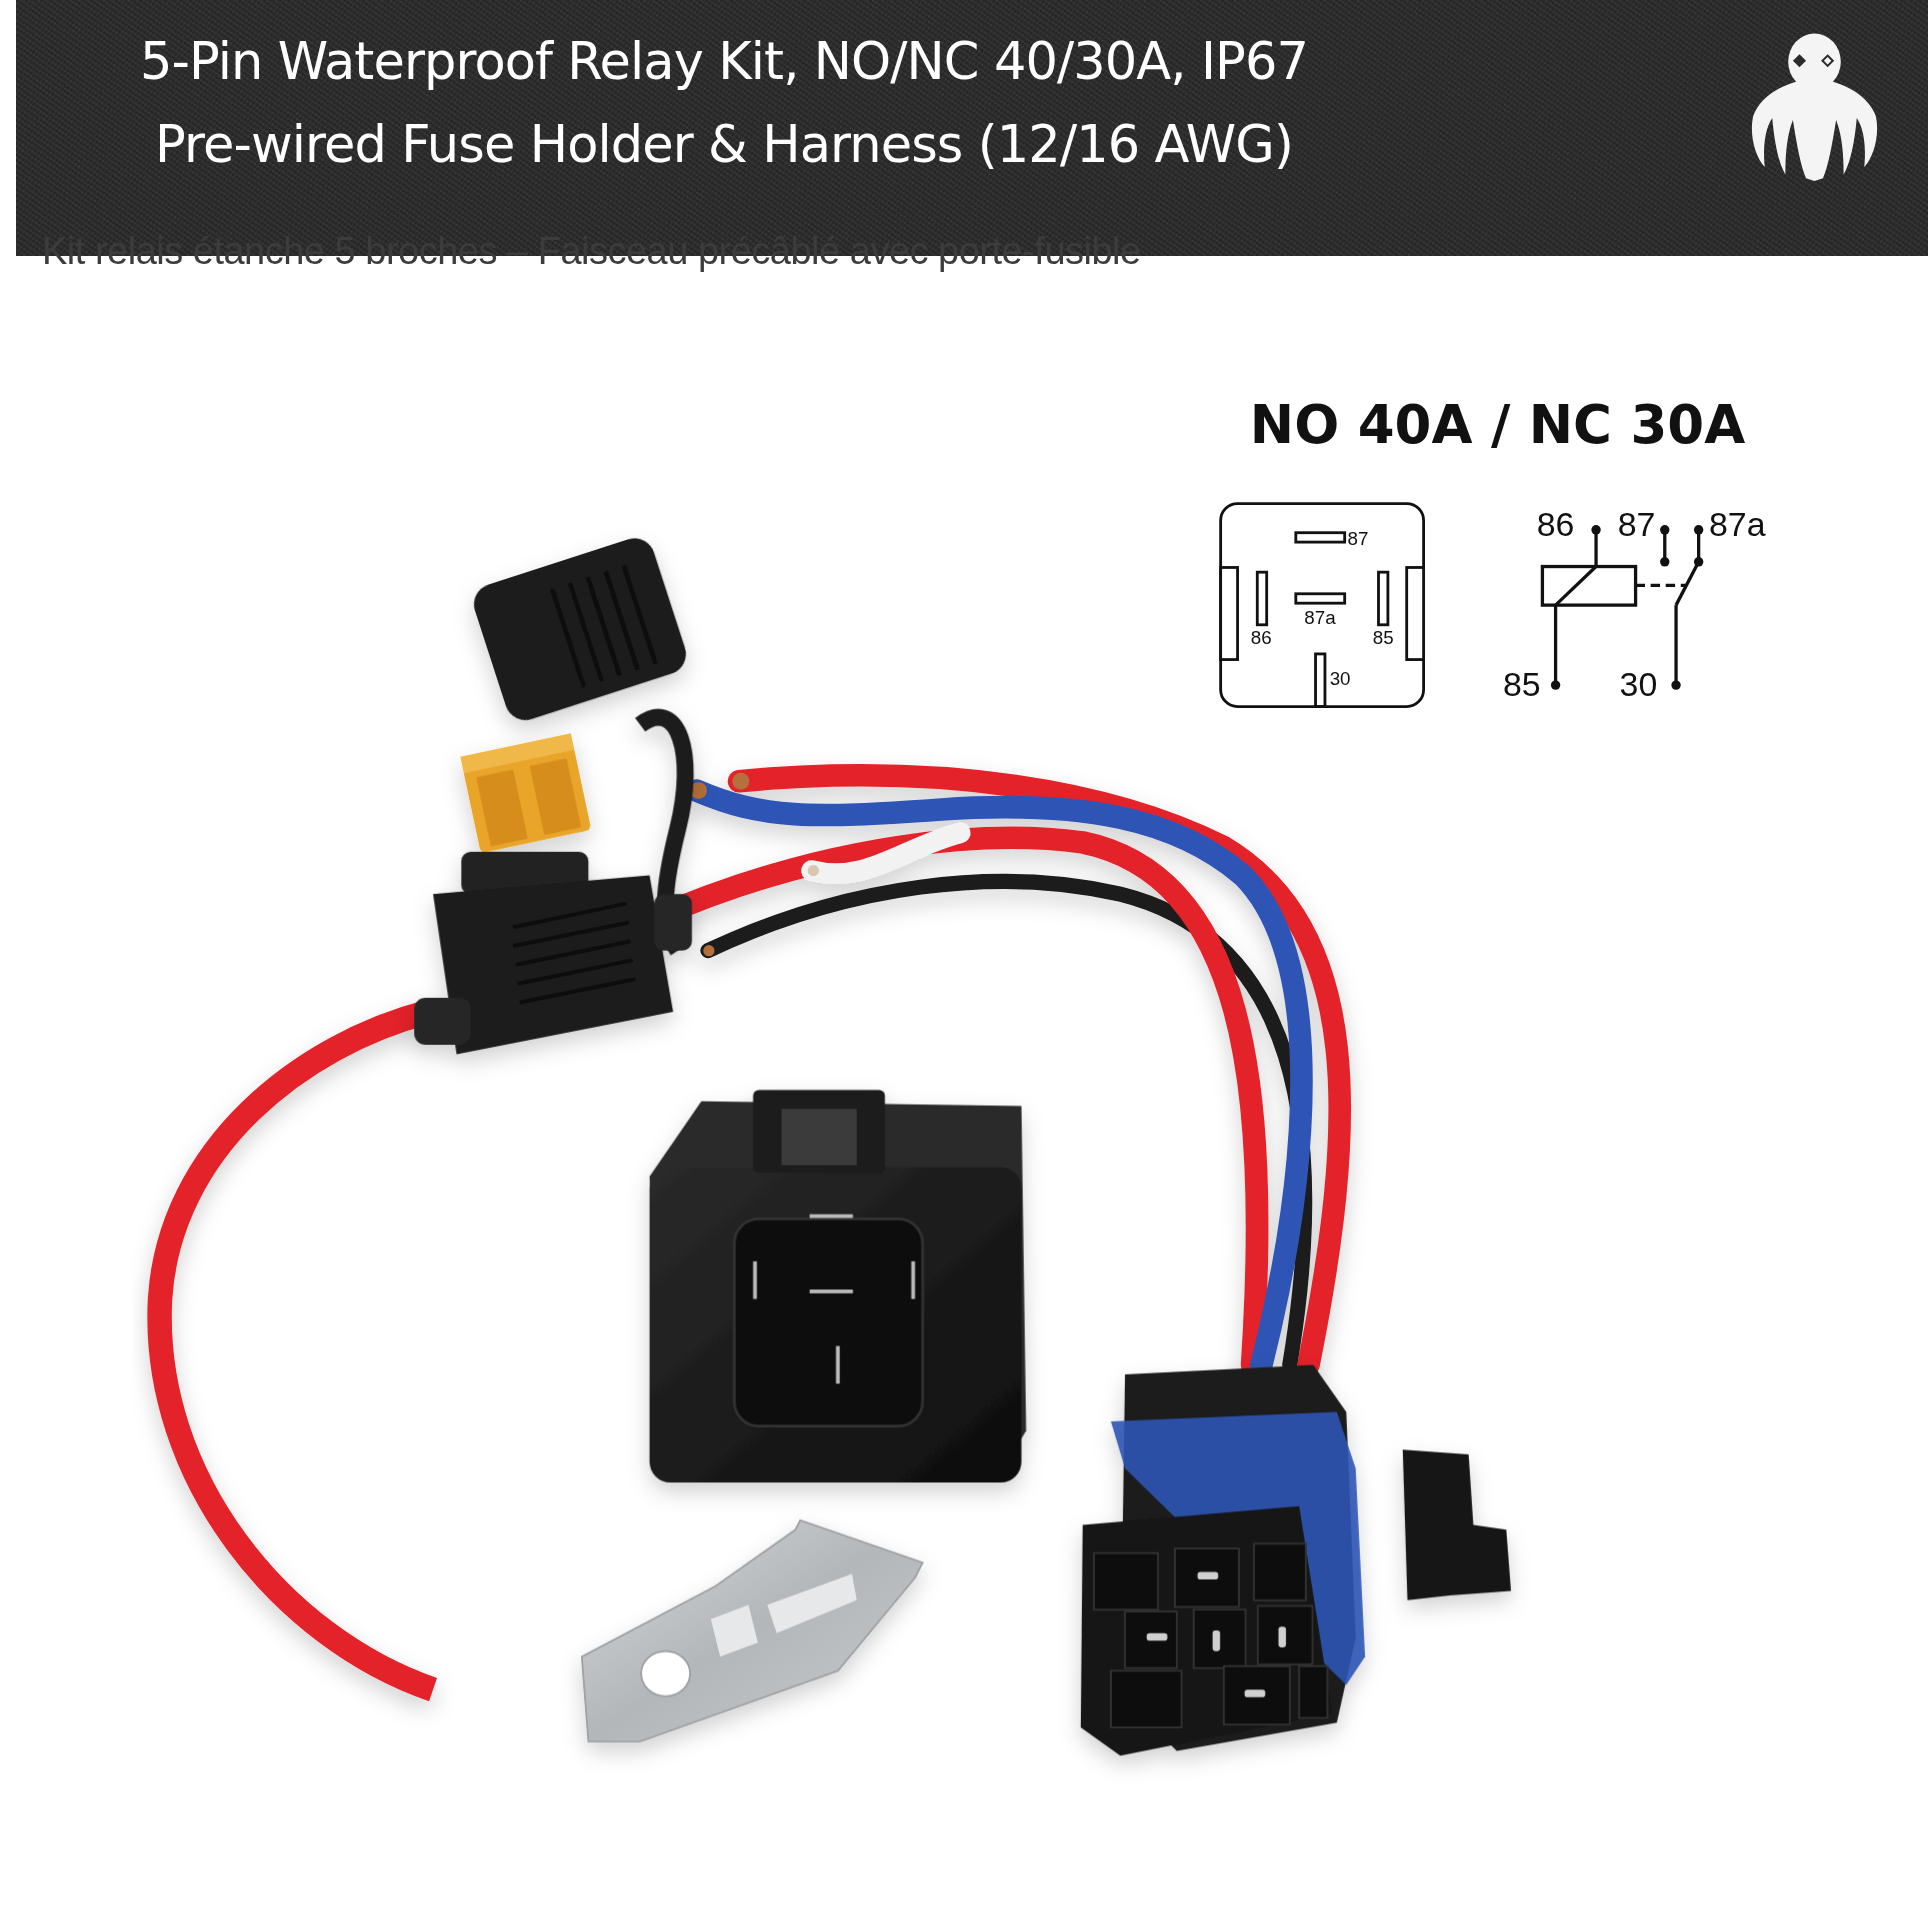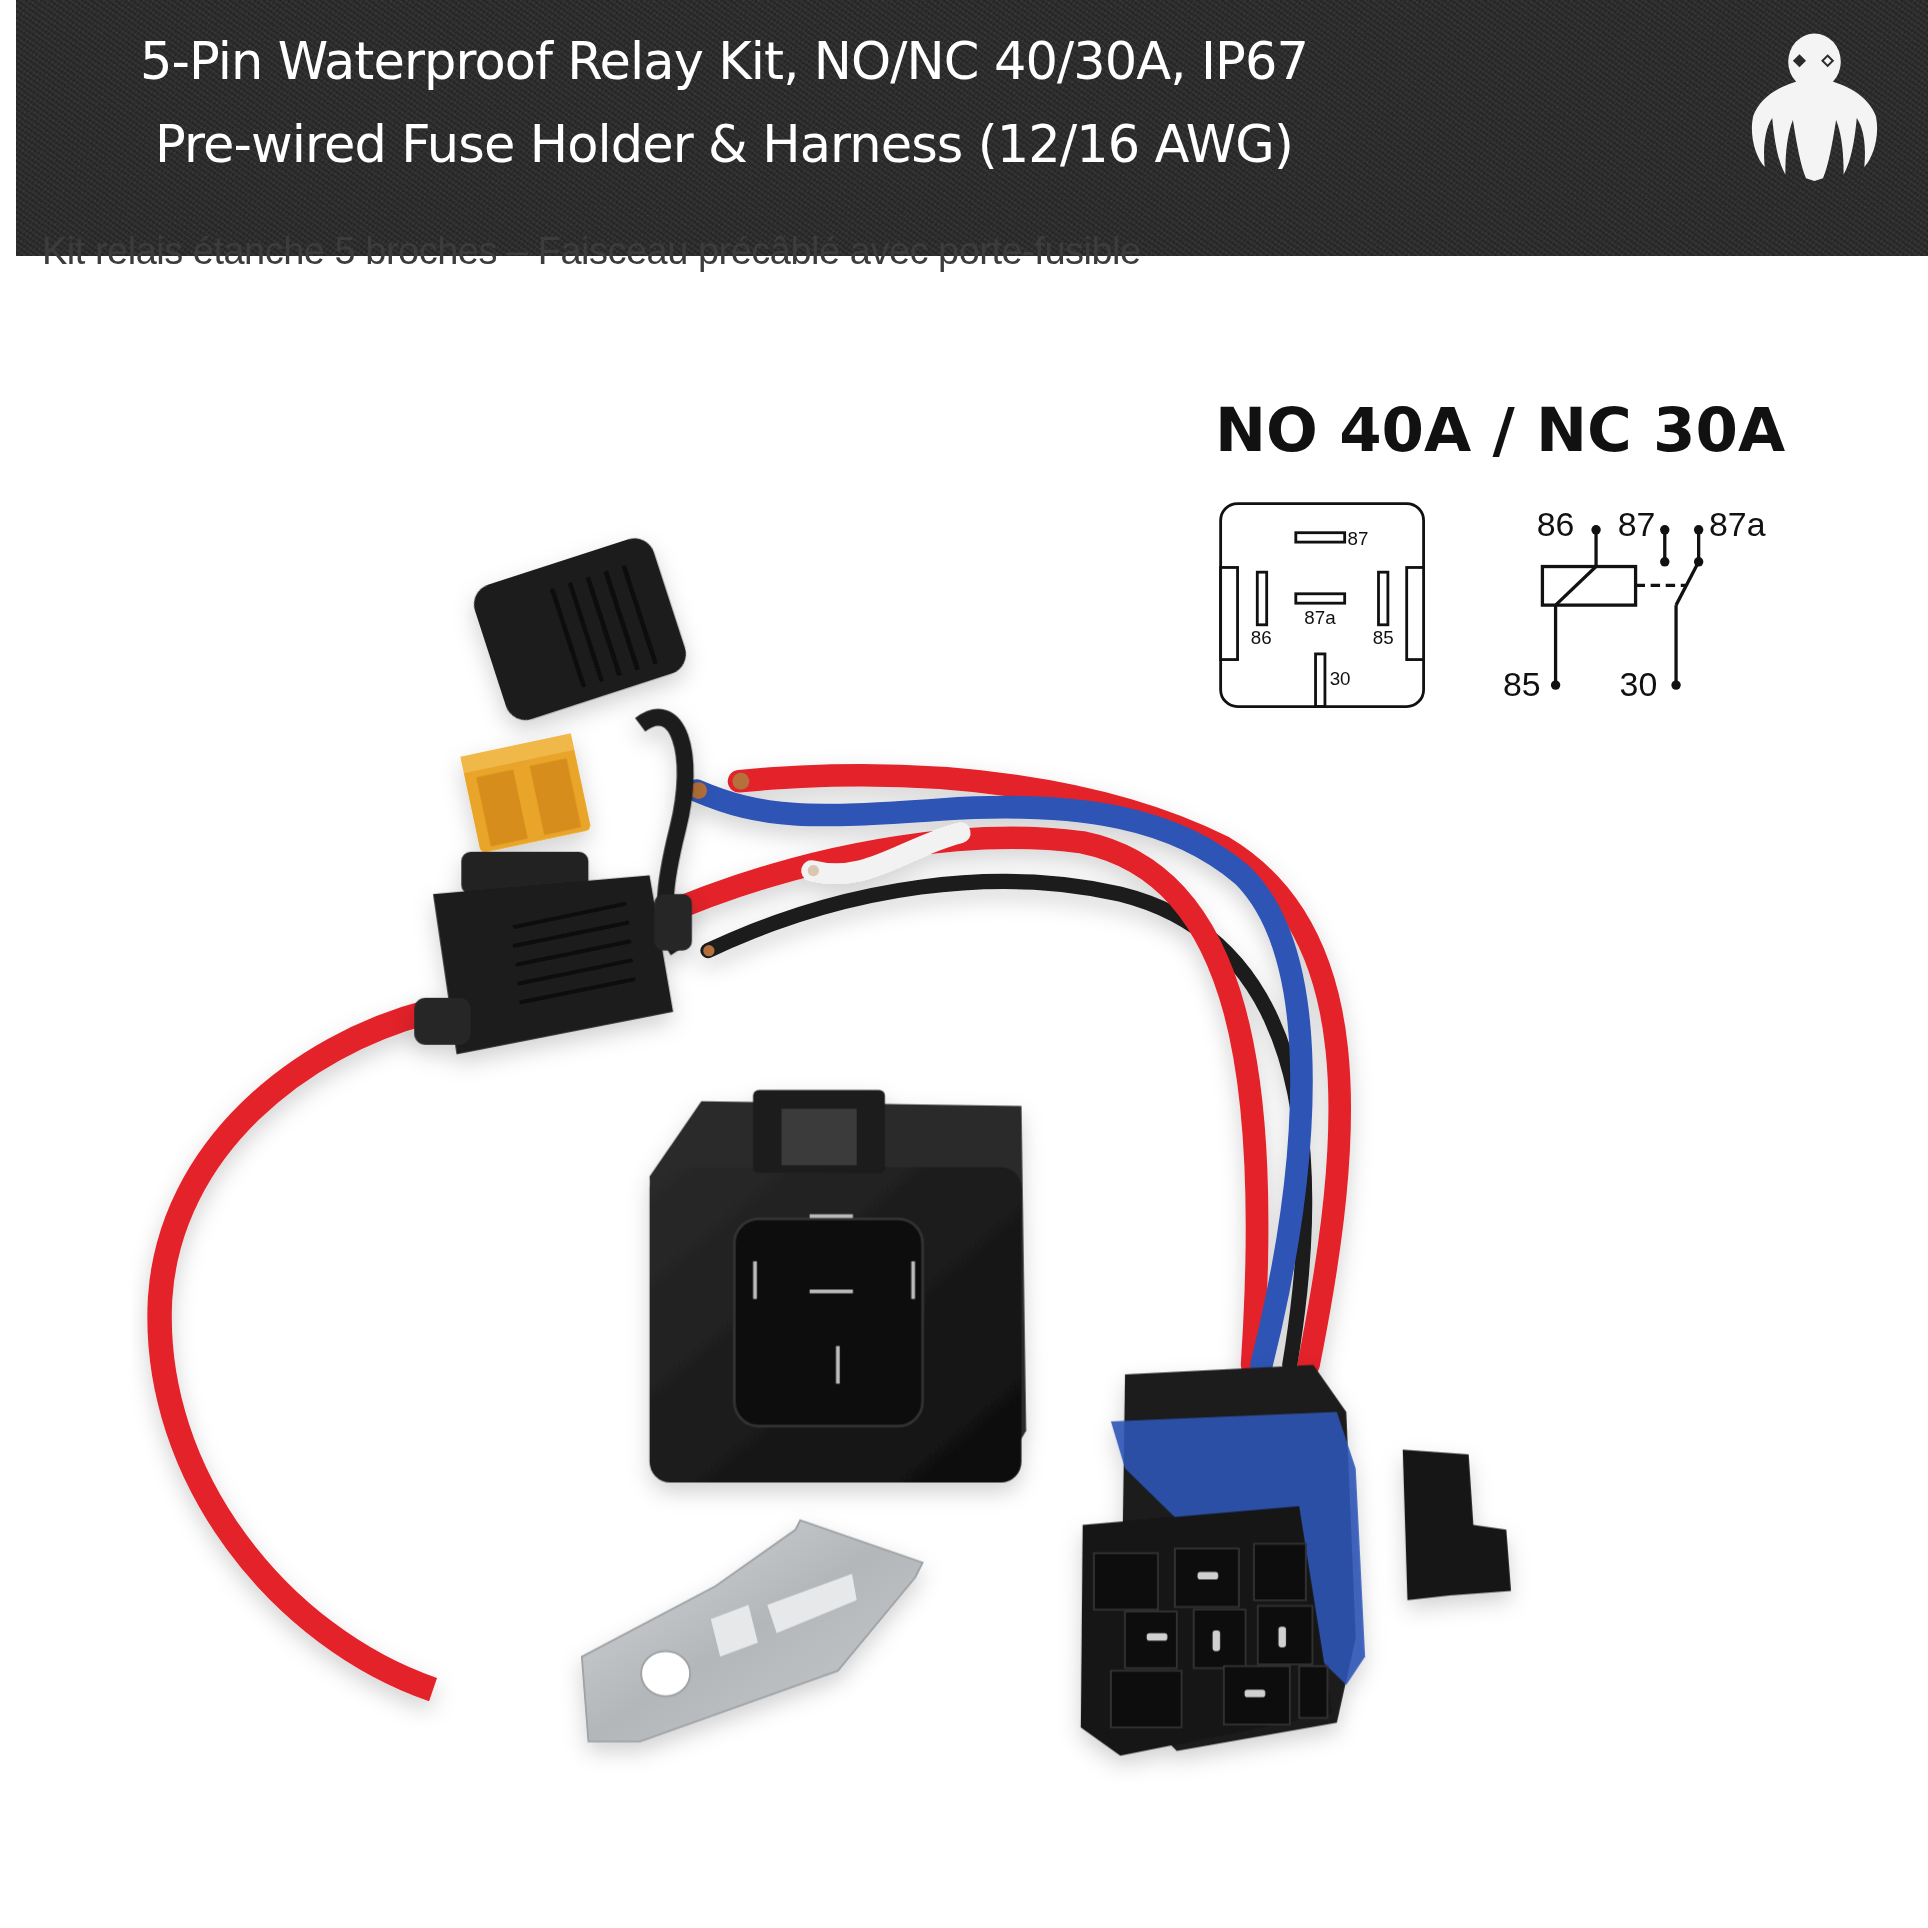--- a/index.html
+++ b/index.html
@@ -18,21 +18,21 @@
   }
   .title-line.l1 { top:32px; }
   .title-line.l2 { top:99px;margin-top:16px; }
   .logo { position:absolute; left:1728px; top:26px; width:141px; height:155px; }
   .subtitle {
     position:absolute; left:42px; top:230px; font-size:38px; color:#3c3c3c;
     font-family:Liberation Sans, sans-serif; white-space:nowrap; letter-spacing:-0.5px;
   }
   .spec-heading {
     position:absolute; left:1215px; top:394px; width:565px; text-align:center;
-    font-family:"DejaVu Sans", sans-serif; font-weight:bold; font-size:61px; color:#111; white-space:nowrap;
+    font-family:"DejaVu Sans", sans-serif; font-weight:bold; font-size:53px; color:#111; white-space:nowrap;
   }
   .pin-diagram { position:absolute; left:1215px; top:497px; width:218px; height:218px; }
   .schematic { position:absolute; left:1469px; top:494px; width:320px; height:226px; }
   .photo { position:absolute; left:0; top:508px; width:1928px; height:1420px; }
   .dlabel { font-family:"Liberation Sans", sans-serif; fill:#111; }
 </style>
 </head>
 <body>
 
 <div class="header">

